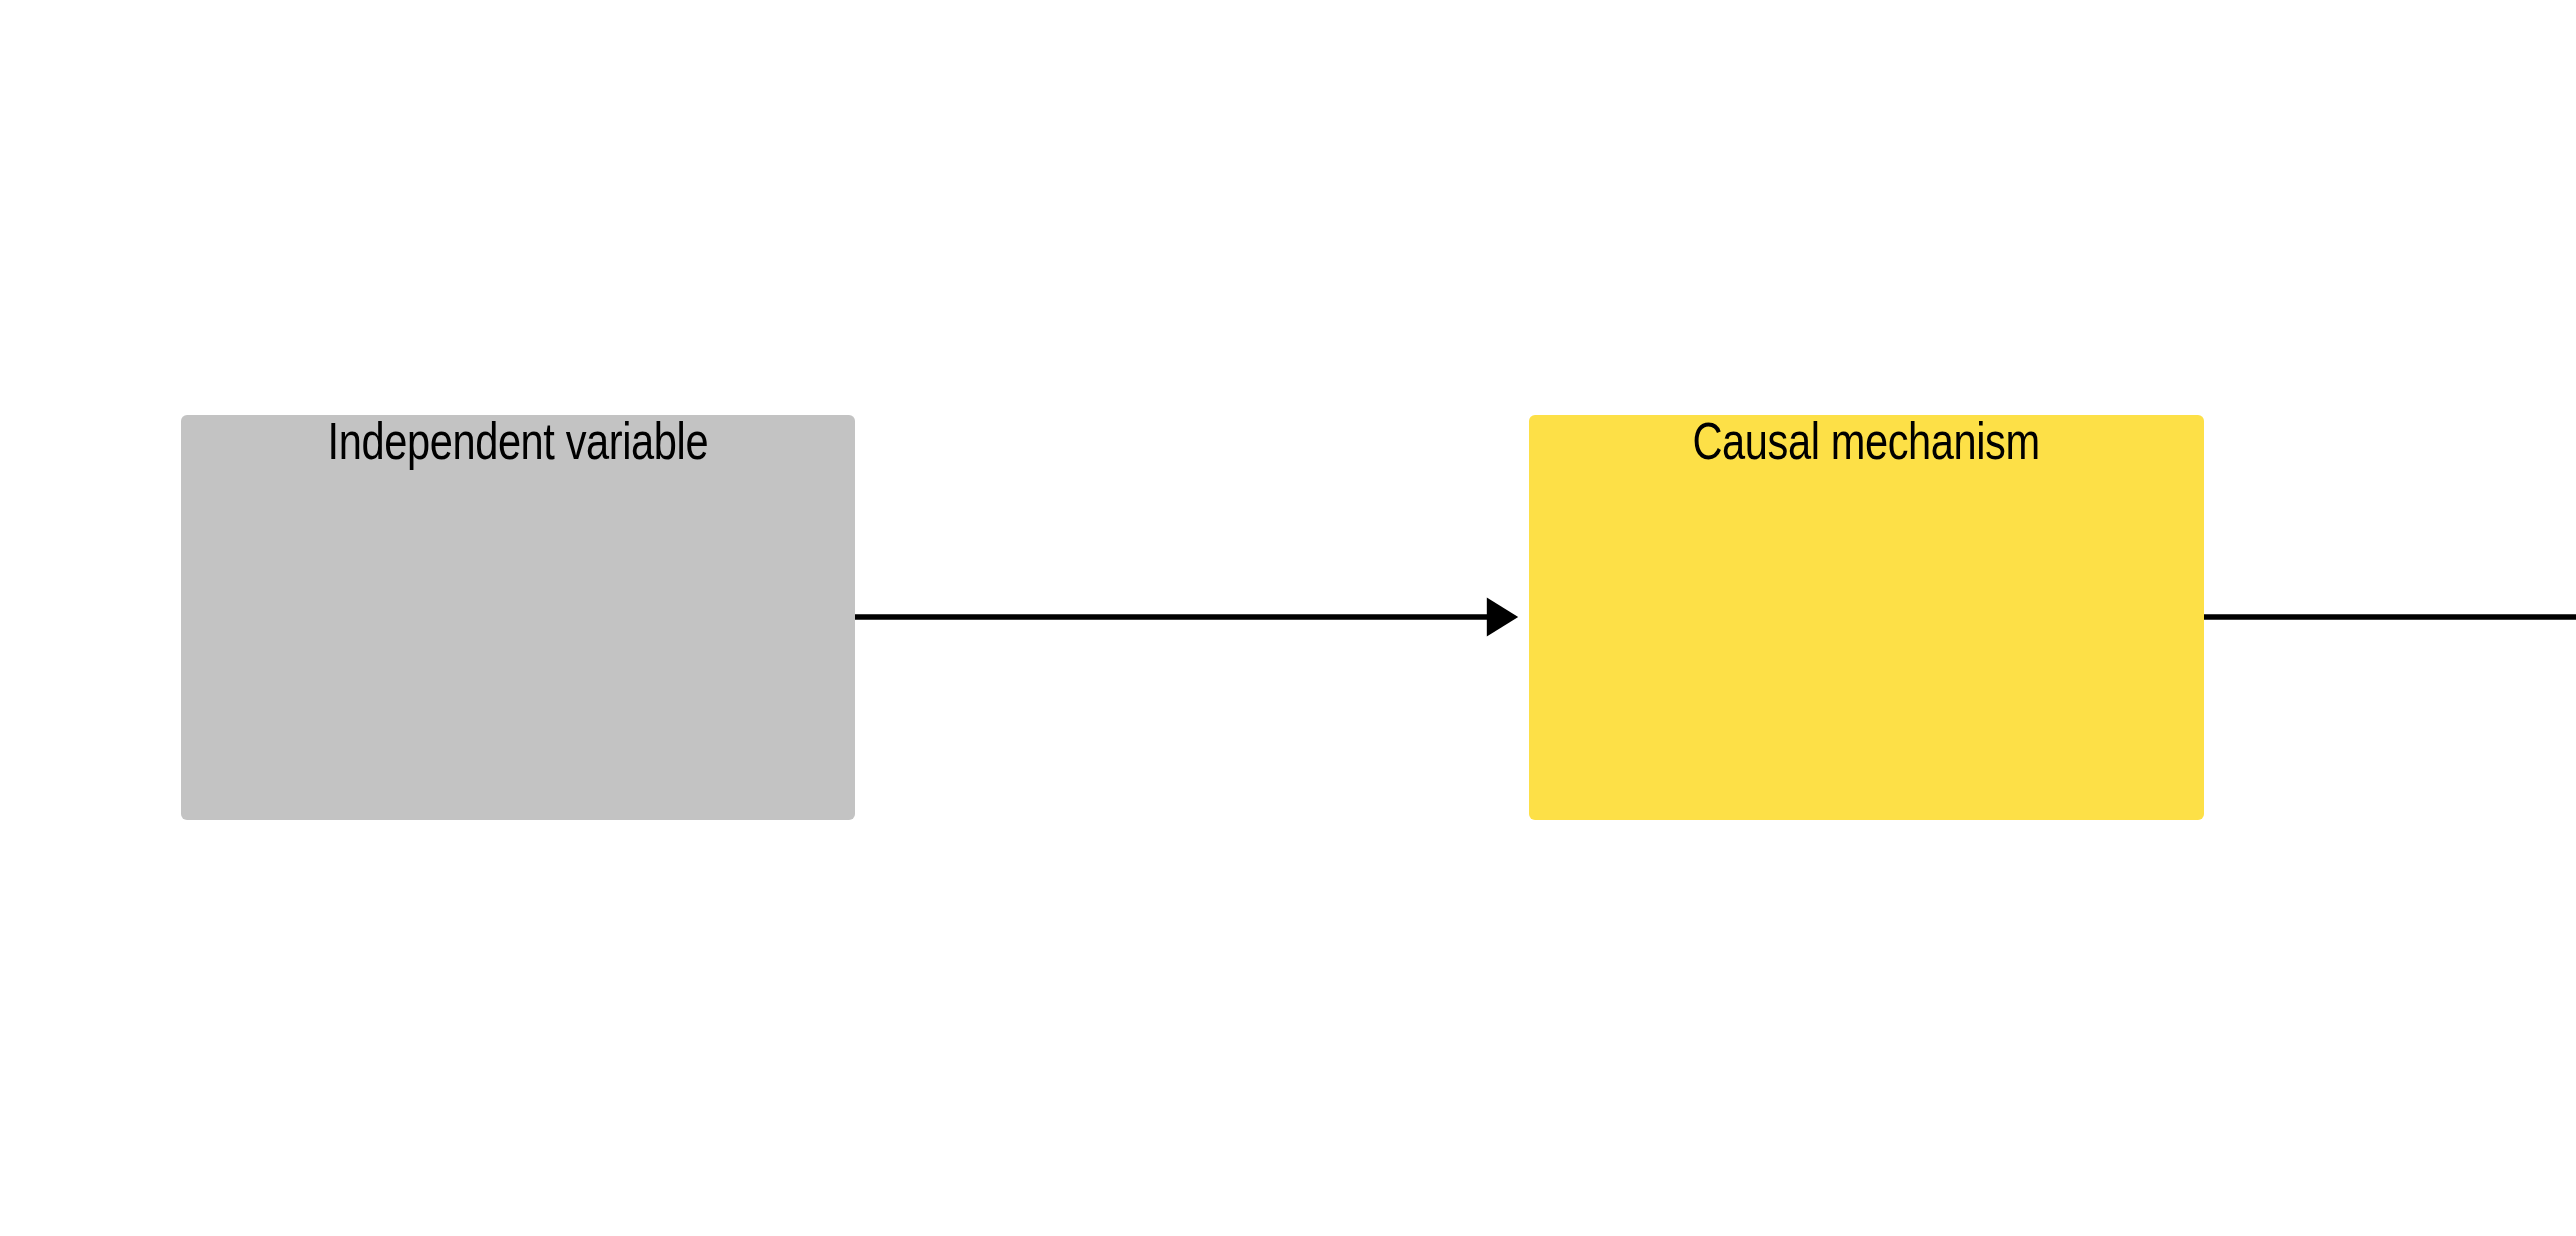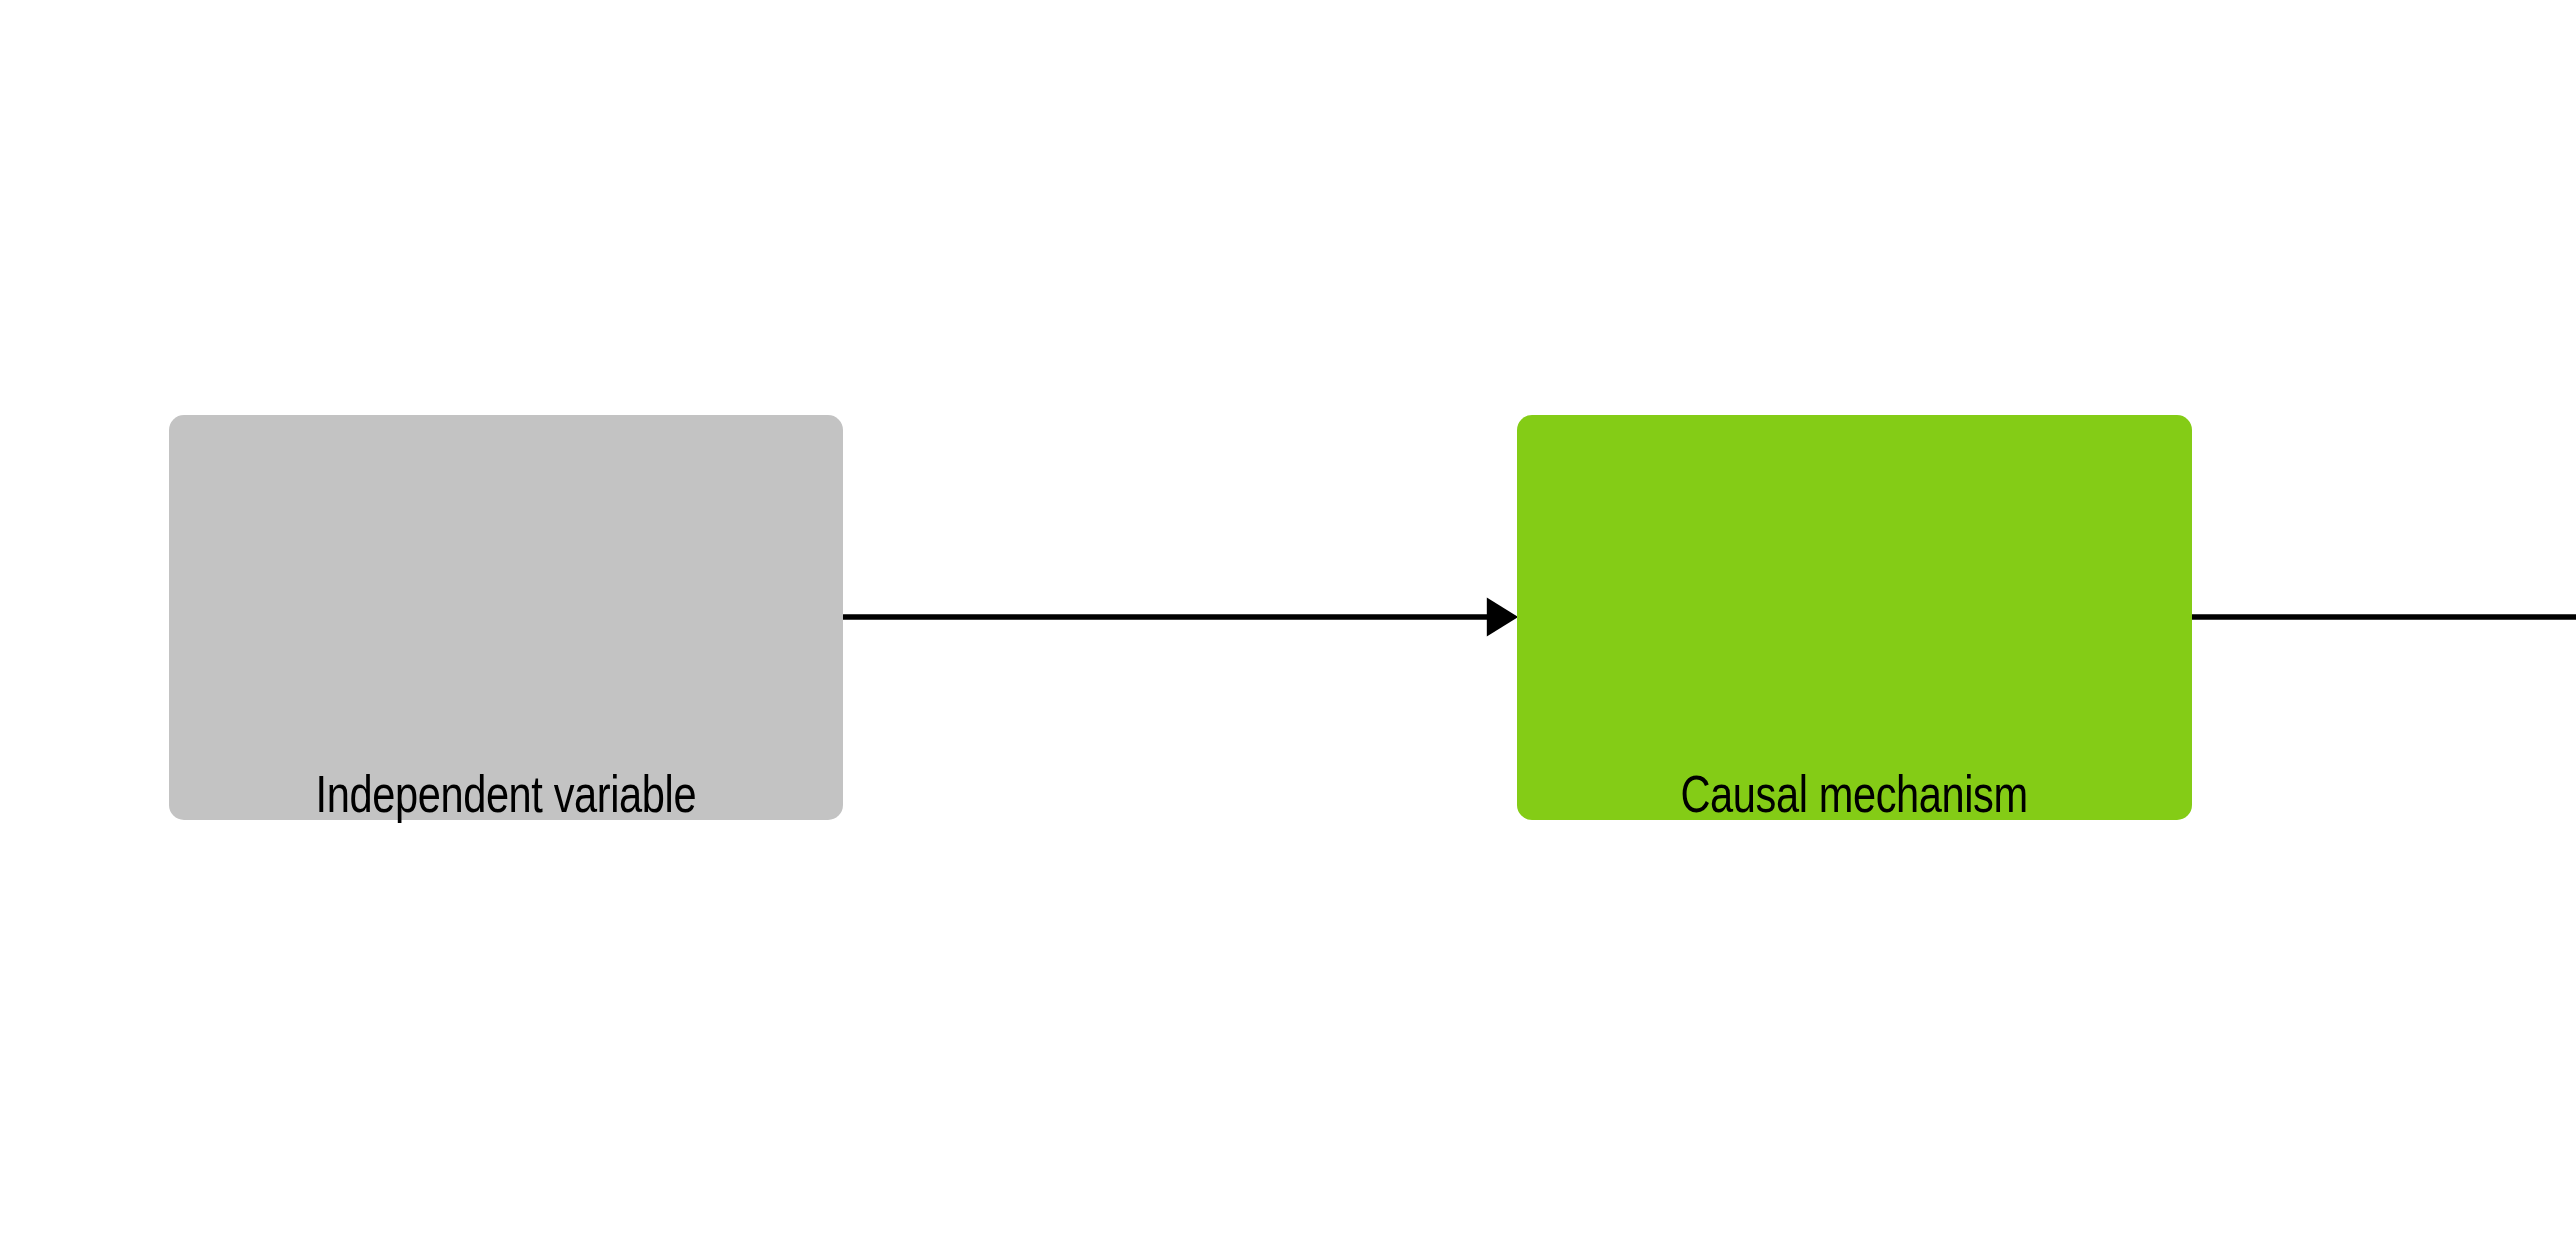--- a/index.html
+++ b/index.html
@@ -19,25 +19,26 @@
     position: absolute;
     top: 0;
     left: 0;
     width: 3709px;
     height: 1236px;
   }
   .node-box {
     position: absolute;
     top: 415px;
     height: 405px;
-    border-radius: 15px;
+    border-radius: 6px;
     display: flex;
-    align-items: flex-end;
+    align-items: flex-start;
     justify-content: center;
     box-sizing: border-box;
+    margin-left: 12px;
   }
   .node-label {
     font-family: "Liberation Sans", "DejaVu Sans", sans-serif;
     font-size: 52px;
     font-weight: 400;
     font-stretch: condensed;
     color: #000000;
     line-height: 1;
     letter-spacing: -0.5px;
     white-space: nowrap;
@@ -61,18 +62,18 @@
     <g>
       <line x1="4255" y1="1198" x2="5522" y2="1198" stroke="#000000" stroke-width="11" stroke-linecap="round"></line>
       <polygon points="5500,1159 5500,1237 5563,1198" fill="#000000"></polygon>
     </g>
   </svg>
 
   <div class="node-box" id="node-independent-variable" style="background:#c3c3c3;">
     <span class="node-label">Independent variable</span>
   </div>
 
-  <div class="node-box" id="node-causal-mechanism" style="background:#84cc16;">
+  <div class="node-box" id="node-causal-mechanism" style="background:#fde047;">
     <span class="node-label">Causal mechanism</span>
   </div>
 
 </div>
 
 
 </body></html>

